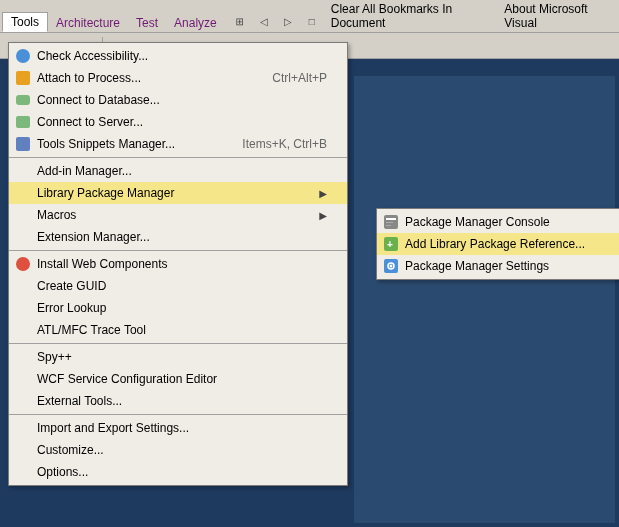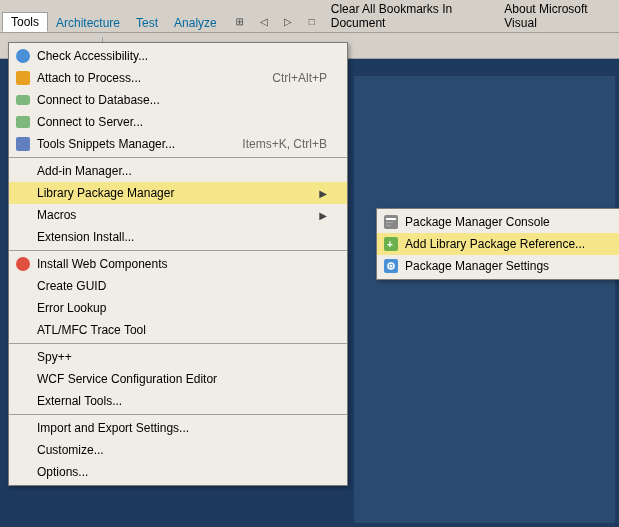--- a/index.html
+++ b/index.html
@@ -19,21 +19,21 @@
       height: 33px;
       display: flex;
       align-items: flex-end;
       padding: 0 2px;
       border-bottom: 1px solid #a0a0a0;
     }
     .menu-bar-item {
       padding: 2px 8px;
       cursor: pointer;
       font-size: 12px;
-      color: #0369a1;
+      color: #701a75;
     }
     .menu-bar-item.active {
       background: #fff;
       border: 1px solid #a0a0a0;
       border-bottom: 1px solid #fff;
       color: #000;
     }
     .menu-bar-text {
       padding: 2px 8px;
       font-size: 12px;
@@ -291,21 +291,21 @@
     <span class="menu-item-label">Library Package Manager</span>
     <span class="menu-item-arrow">▶</span>
   </div>
 
   <div class="menu-item">
     <span class="menu-item-label">Macros</span>
     <span class="menu-item-arrow">▶</span>
   </div>
 
   <div class="menu-item">
-    <span class="menu-item-label">Extension Install...</span>
+    <span class="menu-item-label">Extension Manager...</span>
   </div>
 
   <div class="menu-separator"></div>
 
   <div class="menu-item has-icon">
     <div class="menu-item-icon">
       <div class="icon-install"></div>
     </div>
     <span class="menu-item-label">Install Web Components</span>
   </div>

